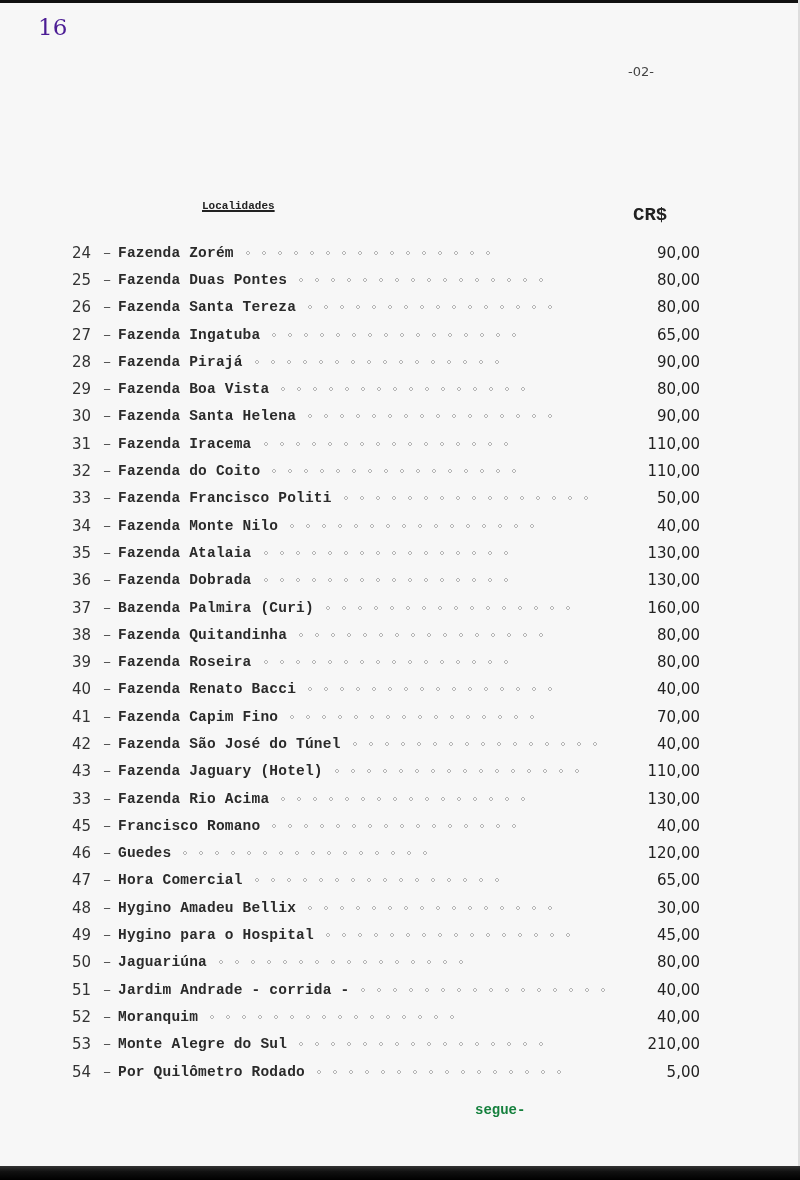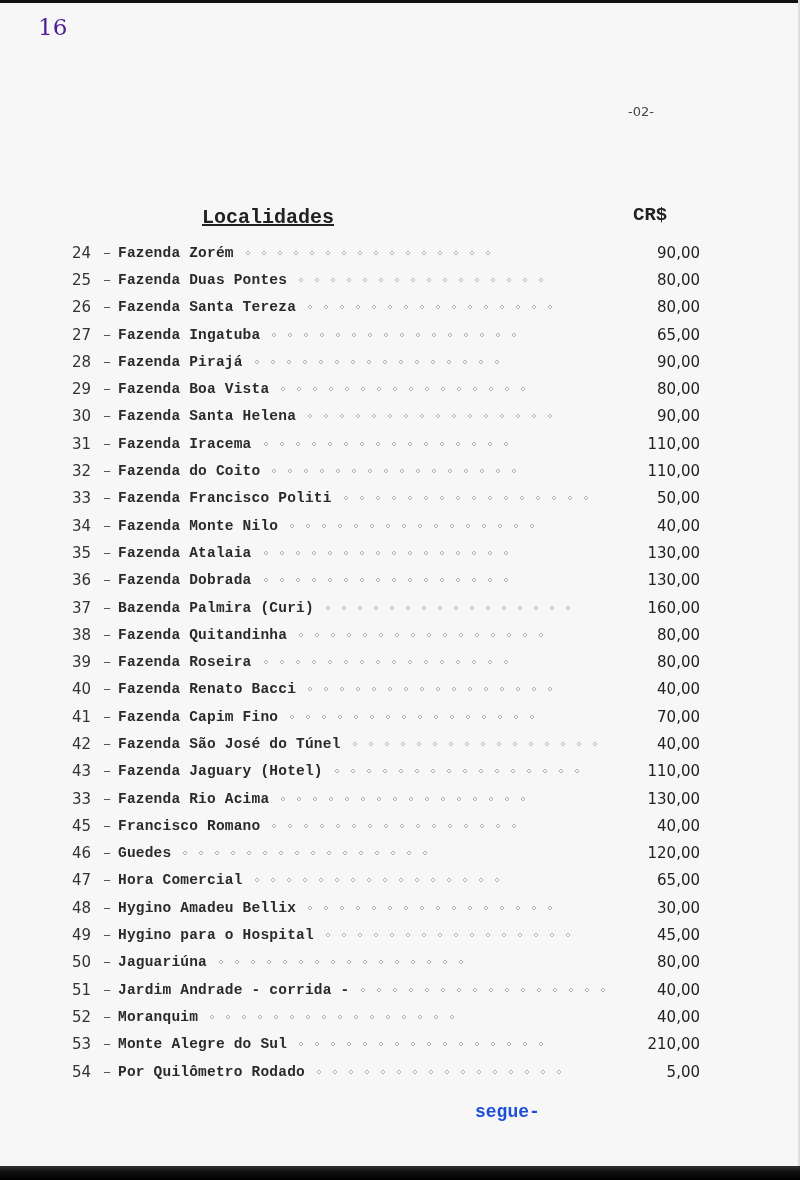--- a/index.html
+++ b/index.html
@@ -41,27 +41,26 @@
       font-size: 23px;
       color: #4c1d95;
     }
     .sheet-number {
       position: absolute;
       left: 628px;
       top: 64px;
       font-family: "DejaVu Sans", sans-serif;
       font-size: 13px;
       color: #444;
-      margin-top: 40px;
     }
     .col-header-locs {
       position: absolute;
       left: 202px;
-      top: 206px;
-      font-size: 20px;
+      top: 200px;
+      font-size: 11px;
       font-weight: bold;
       text-decoration: underline;
       text-decoration-thickness: 2px;
       color: #222;
     }
     .col-header-cr {
       position: absolute;
       left: 633px;
       top: 204px;
       font-size: 19px;
@@ -114,23 +113,23 @@
       right: 2px;
       font-family: "DejaVu Sans", sans-serif;
       font-size: 15px;
       color: #222;
       text-align: left;
     }
     .segue {
       position: absolute;
       left: 475px;
       top: 1102px;
-      font-size: 18px;
+      font-size: 14px;
       font-weight: bold;
-      color: #1d4ed8;
+      color: #15803d;
     }
   </style>
 </head>
 <body>
 
 <div class="top-edge"></div>
 <div class="right-edge"></div>
 
 <div class="page-number">16</div>
 <div class="sheet-number">-02-</div>

